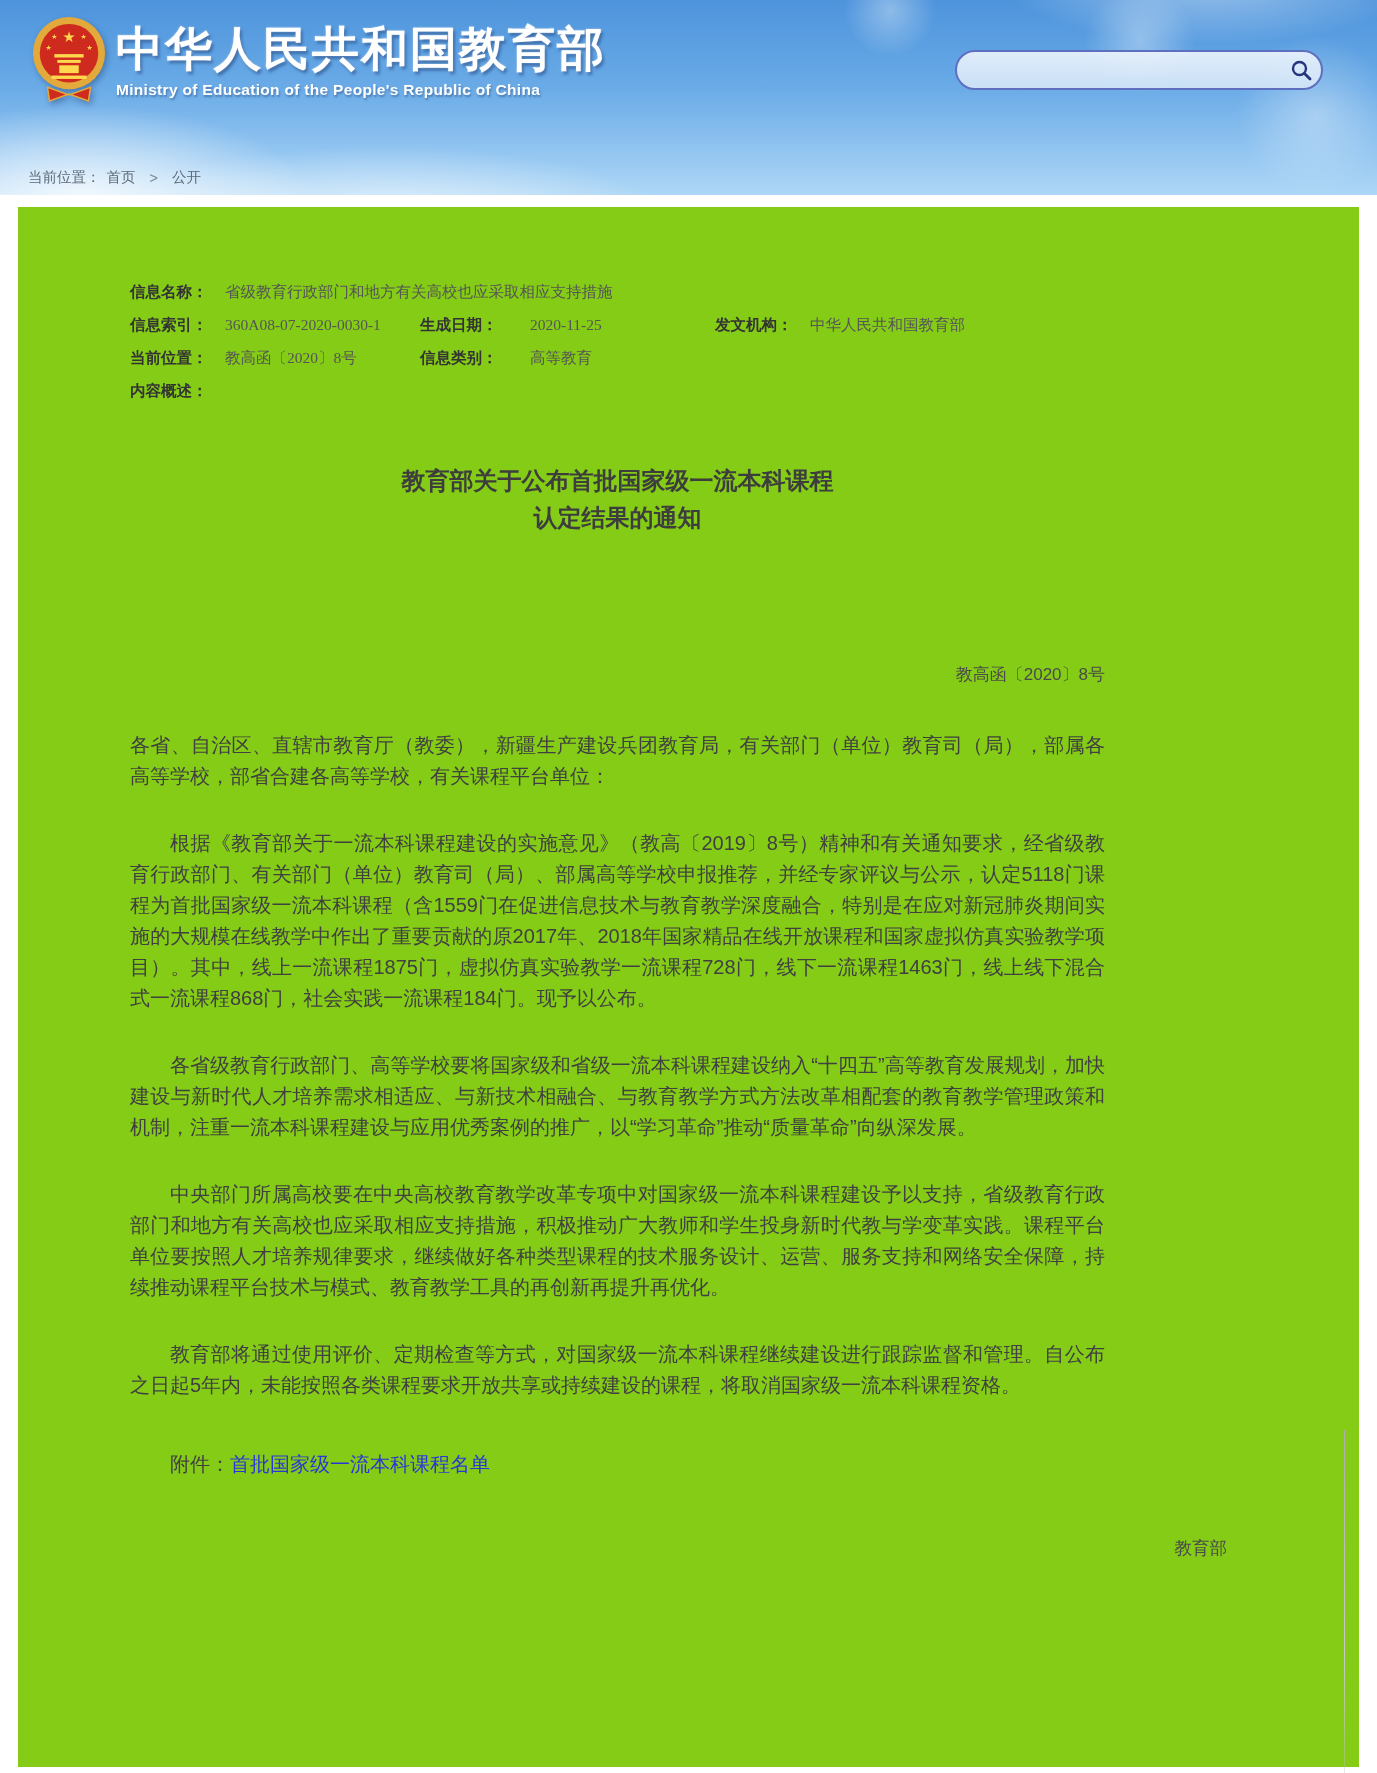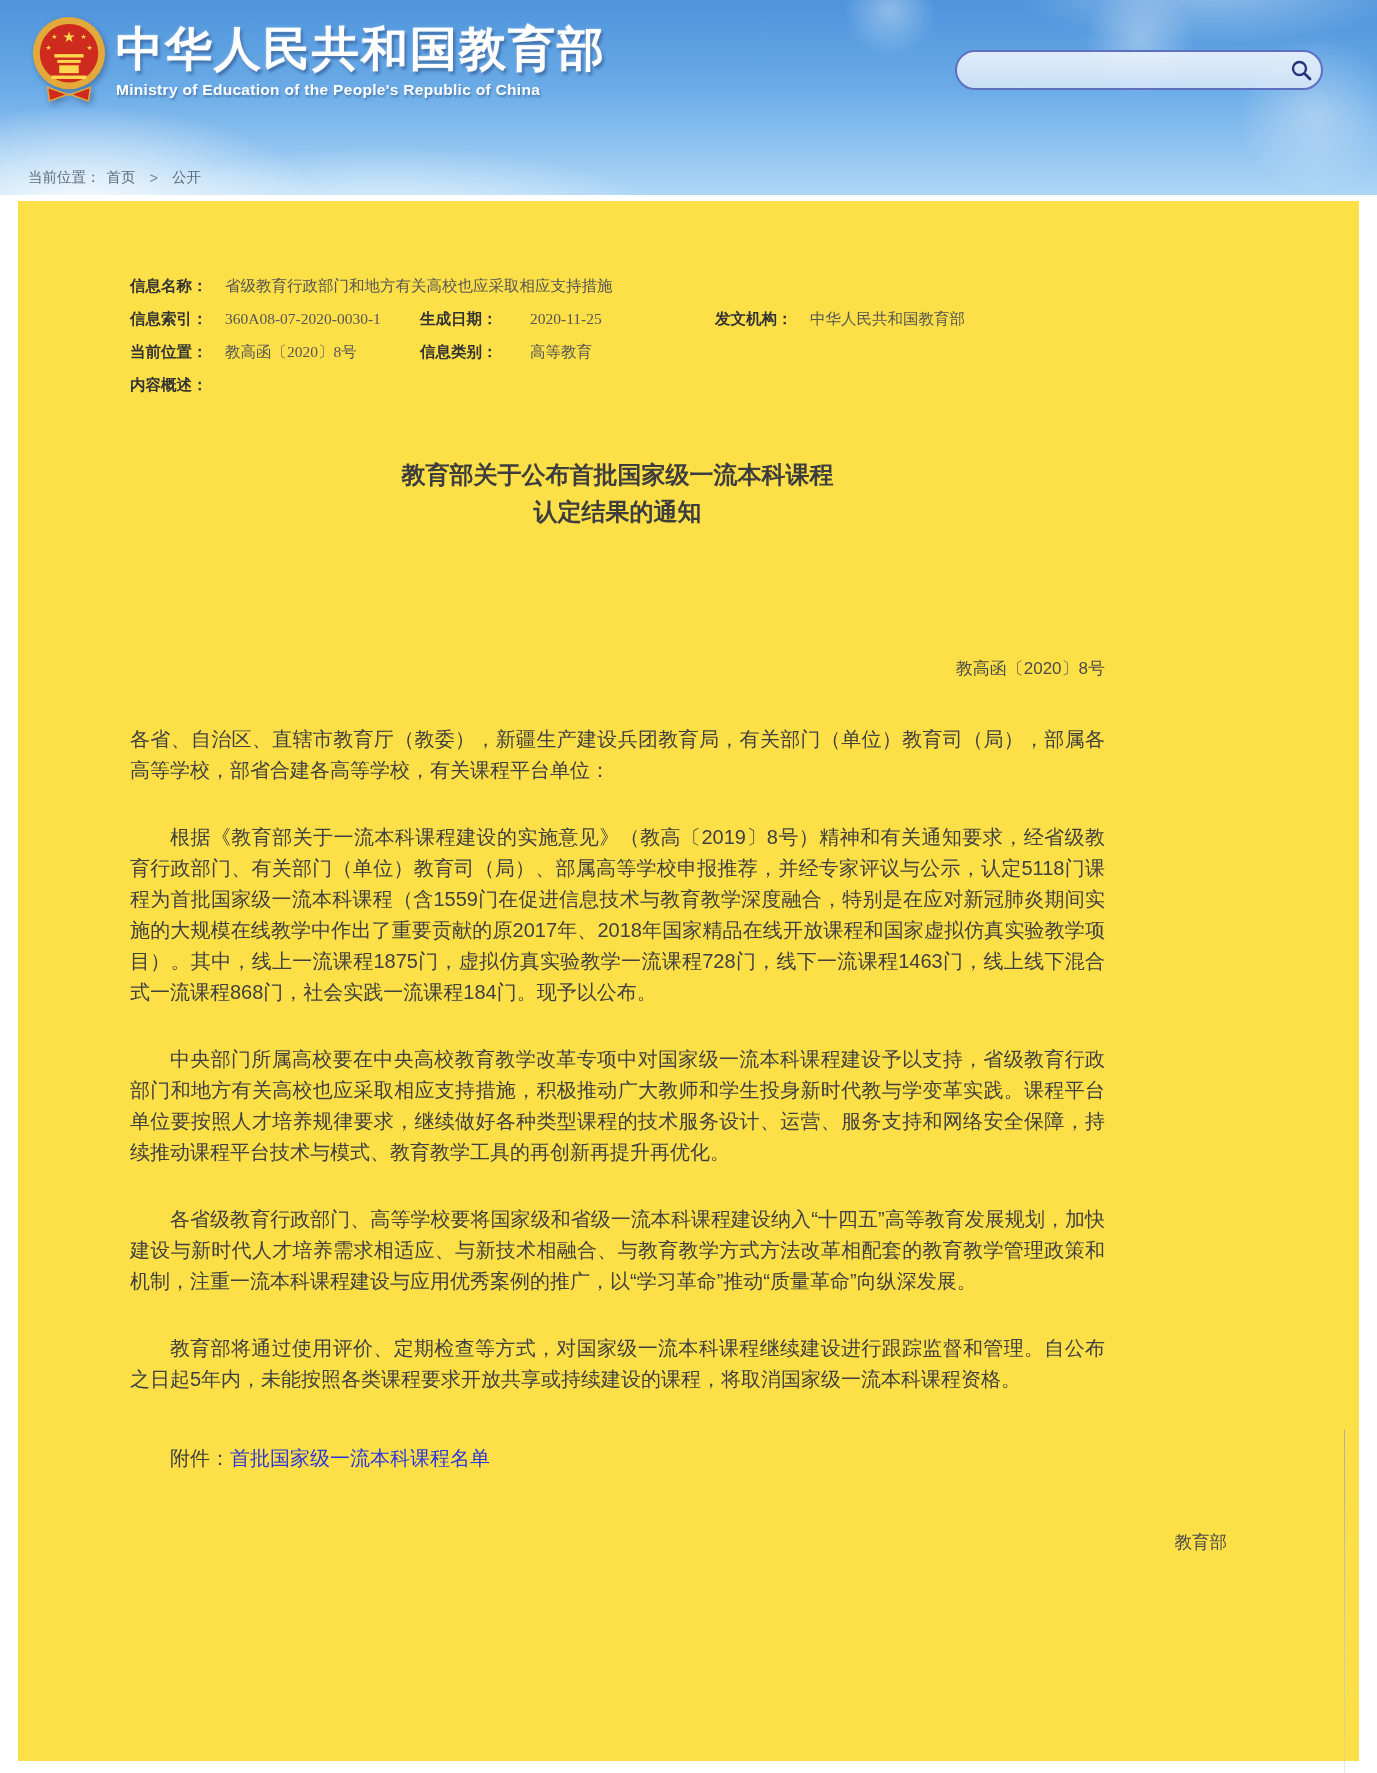--- a/index.html
+++ b/index.html
@@ -68,22 +68,22 @@
     position: absolute; left: 28px; bottom: 8px;
     font-size: 14.5px; color: #5d6b7a;
     display: flex; align-items: center; gap: 6px;
   }
   .breadcrumb a { color: #5d6b7a; text-decoration: none; cursor: pointer; }
   .breadcrumb .sep { color: #7a8794; padding: 0 8px; }
 
   
   .content-card {
     position: relative;
-    width: 1341px; margin: 6px 18px;
-    background: #fde047;
+    width: 1341px; margin: 12px 18px;
+    background: #84cc16;
     min-height: 1560px;
   }
   .doc-wrap { width: 975px; margin-left: 112px; padding-top: 68px; }
 
   
   .meta-table {
     display: grid;
     grid-template-columns: 95px 195px 110px 185px 95px 1fr;
     font-family: "Liberation Serif", "DejaVu Serif", serif;
     font-size: 15.5px;
@@ -212,22 +212,22 @@
     <h2 class="doc-title">
       <span>教育部关于公布首批国家级一流本科课程</span><br>
       <span>认定结果的通知</span>
     </h2>
 
     <div class="doc-no">教高函〔2020〕8号</div>
 
     <div class="salutation">各省、自治区、直辖市教育厅（教委），新疆生产建设兵团教育局，有关部门（单位）教育司（局），部属各高等学校，部省合建各高等学校，有关课程平台单位：</div>
 
     <p class="para">根据《教育部关于一流本科课程建设的实施意见》（教高〔2019〕8号）精神和有关通知要求，经省级教育行政部门、有关部门（单位）教育司（局）、部属高等学校申报推荐，并经专家评议与公示，认定5118门课程为首批国家级一流本科课程（含1559门在促进信息技术与教育教学深度融合，特别是在应对新冠肺炎期间实施的大规模在线教学中作出了重要贡献的原2017年、2018年国家精品在线开放课程和国家虚拟仿真实验教学项目）。其中，线上一流课程1875门，虚拟仿真实验教学一流课程728门，线下一流课程1463门，线上线下混合式一流课程868门，社会实践一流课程184门。现予以公布。</p>
+    <p class="para">各省级教育行政部门、高等学校要将国家级和省级一流本科课程建设纳入“十四五”高等教育发展规划，加快建设与新时代人才培养需求相适应、与新技术相融合、与教育教学方式方法改革相配套的教育教学管理政策和机制，注重一流本科课程建设与应用优秀案例的推广，以“学习革命”推动“质量革命”向纵深发展。</p>
     <p class="para">中央部门所属高校要在中央高校教育教学改革专项中对国家级一流本科课程建设予以支持，省级教育行政部门和地方有关高校也应采取相应支持措施，积极推动广大教师和学生投身新时代教与学变革实践。课程平台单位要按照人才培养规律要求，继续做好各种类型课程的技术服务设计、运营、服务支持和网络安全保障，持续推动课程平台技术与模式、教育教学工具的再创新再提升再优化。</p>
-    <p class="para">各省级教育行政部门、高等学校要将国家级和省级一流本科课程建设纳入“十四五”高等教育发展规划，加快建设与新时代人才培养需求相适应、与新技术相融合、与教育教学方式方法改革相配套的教育教学管理政策和机制，注重一流本科课程建设与应用优秀案例的推广，以“学习革命”推动“质量革命”向纵深发展。</p>
     <p class="para">教育部将通过使用评价、定期检查等方式，对国家级一流本科课程继续建设进行跟踪监督和管理。自公布之日起5年内，未能按照各类课程要求开放共享或持续建设的课程，将取消国家级一流本科课程资格。</p>
 
     <div class="attachment-line">
       <span>附件：</span><a>首批国家级一流本科课程名单</a>
     </div>
 
     <div class="signature">教育部</div>
   </div>
 </main>
 

